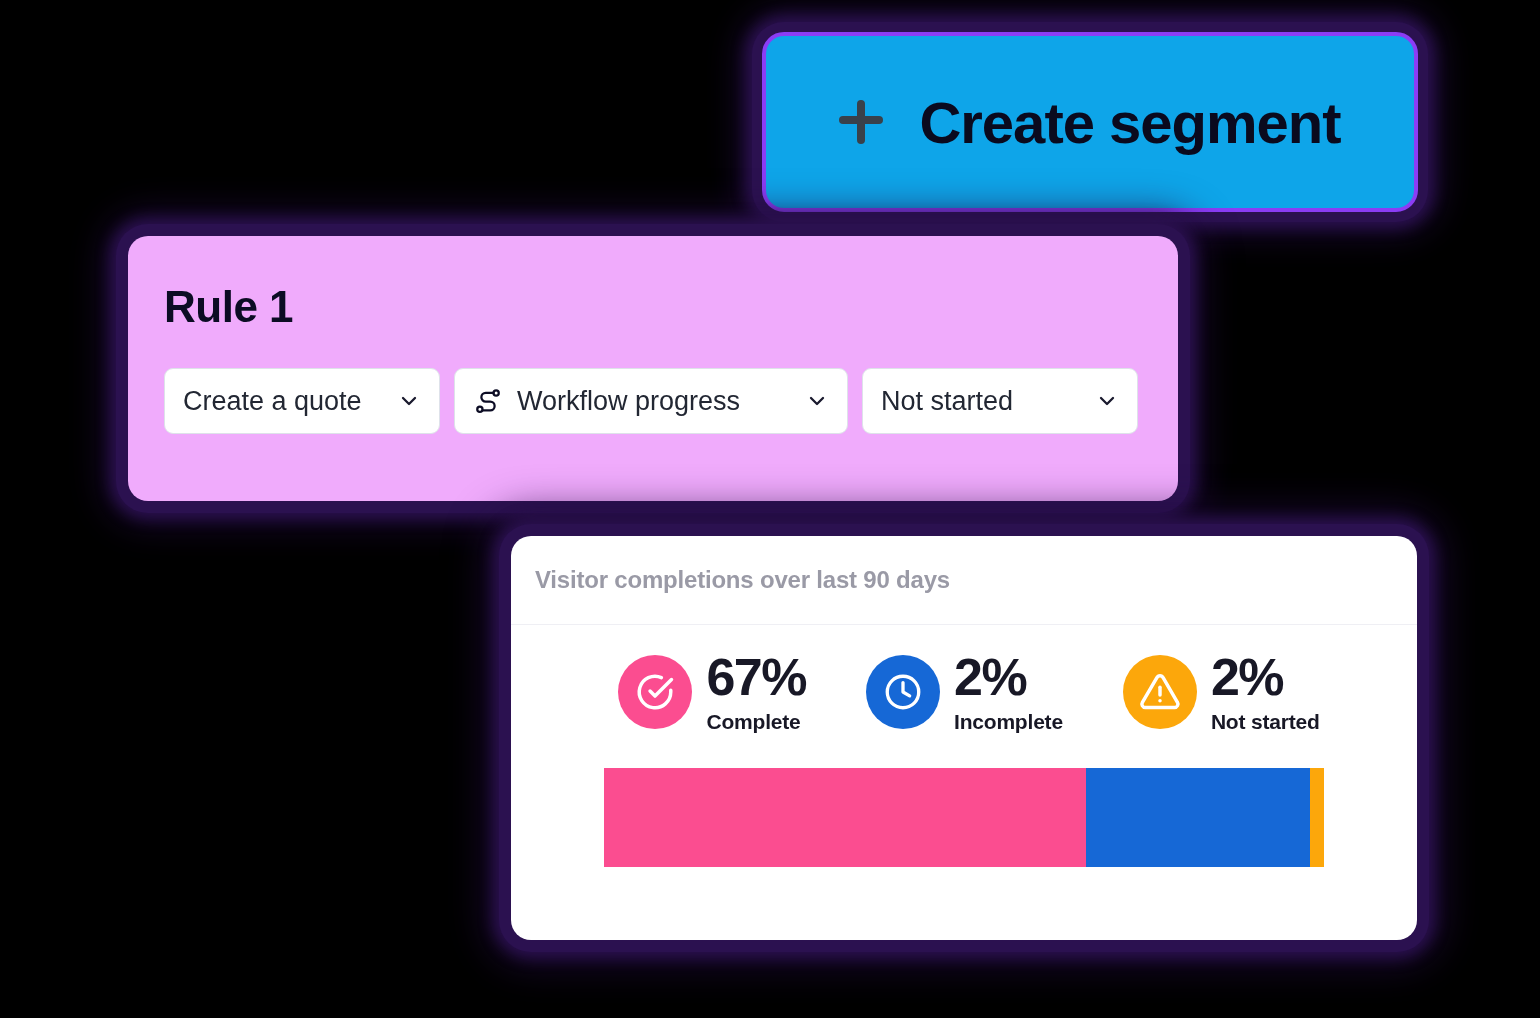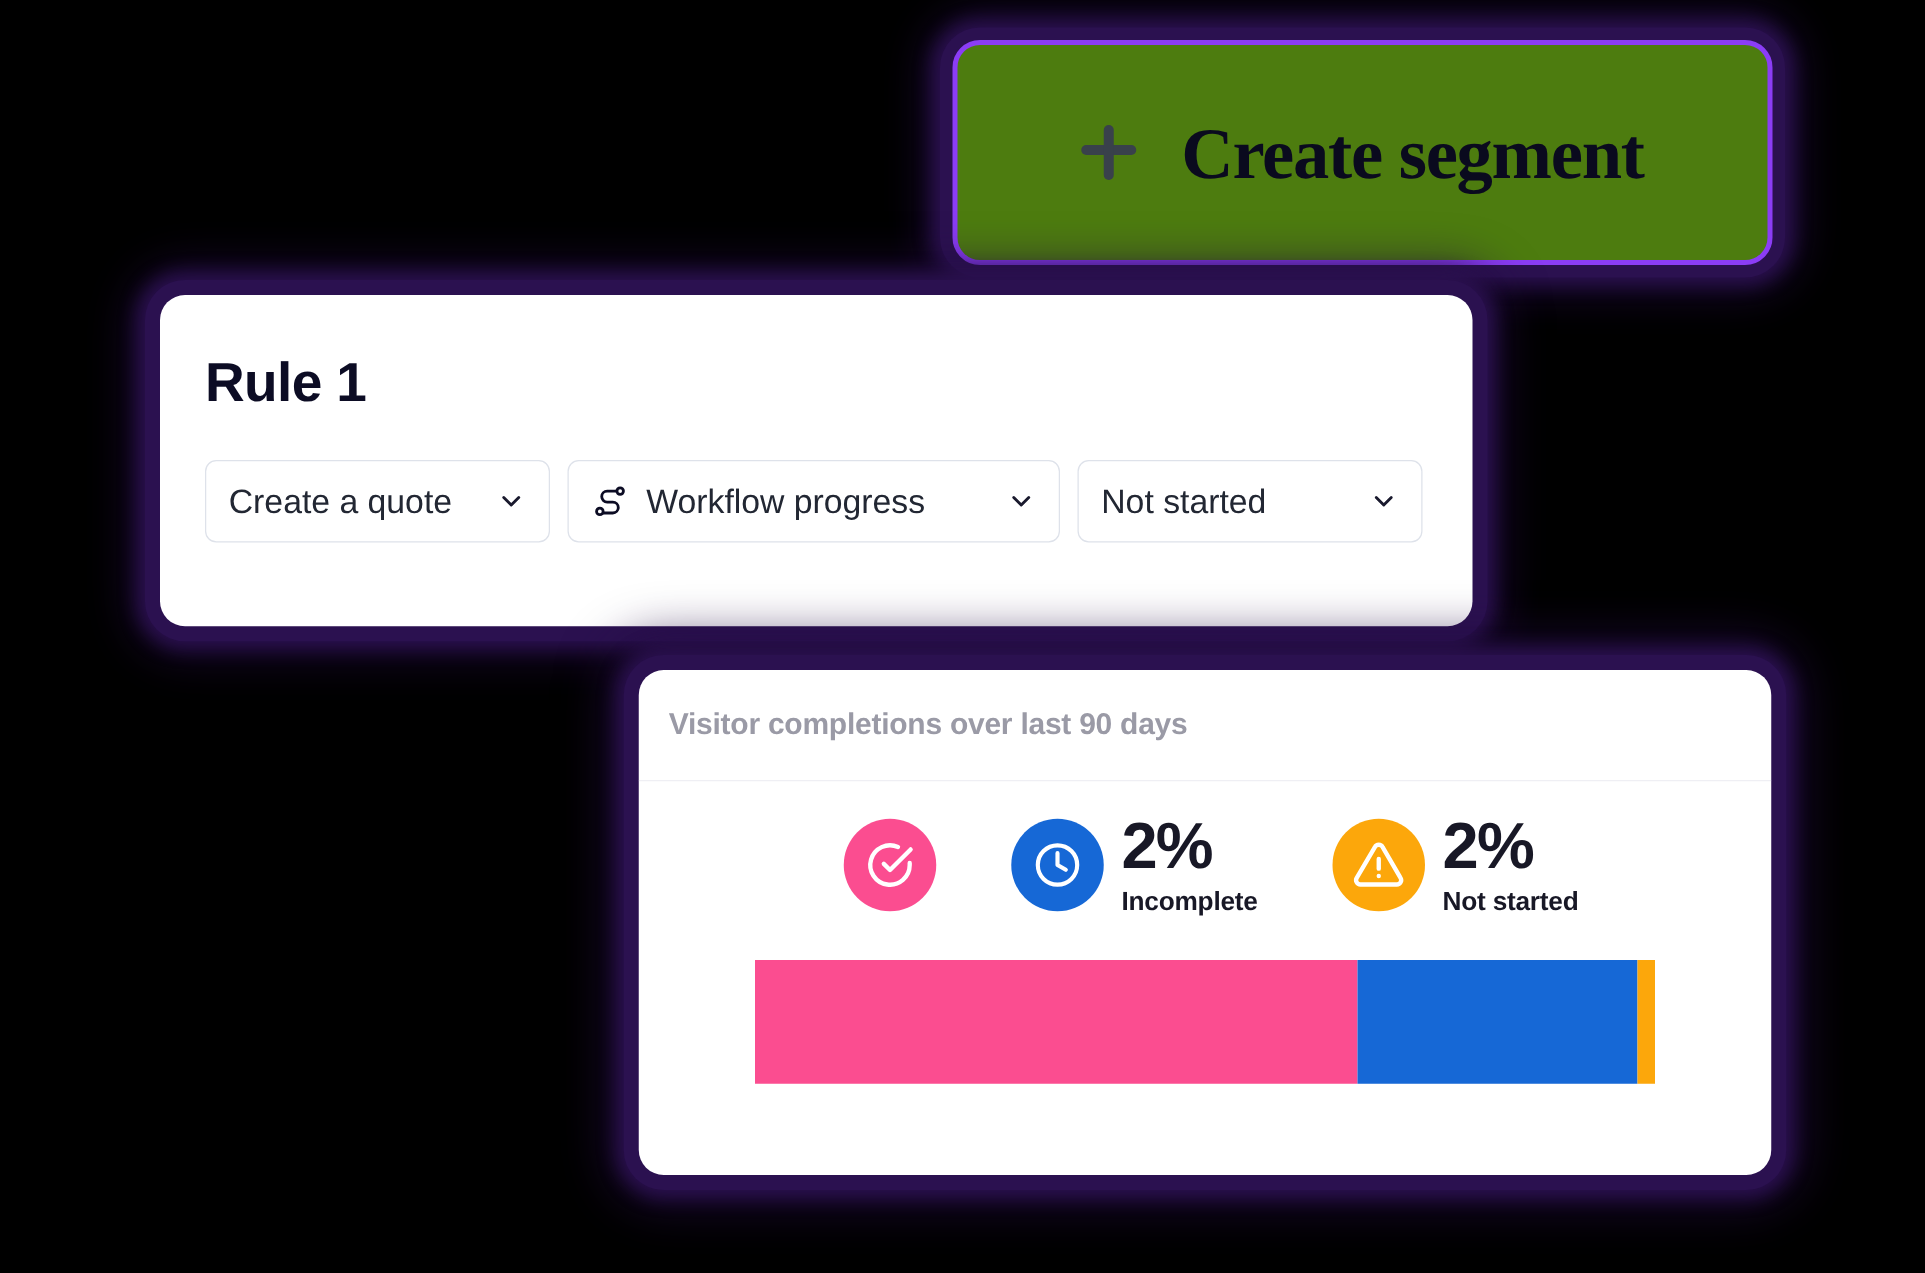--- a/index.html
+++ b/index.html
@@ -65,21 +65,21 @@
     white-space: nowrap;
   }
 
   
   .rule-card {
     position: absolute;
     left: 128px;
     top: 236px;
     width: 1050px;
     height: 265px;
-    background: #ffffff;
+    background: #f0abfc;
     border-radius: 20px;
     box-shadow:
       0 0 0 12px #2B1150,
       0 0 14px 18px rgba(43,17,80,0.95),
       0 0 36px 24px rgba(35,13,66,0.7);
     padding: 46px 36px;
   }
   .rule-title {
     font-size: 44px;
     font-weight: 700;
@@ -195,21 +195,21 @@
   .bar-seg { height: 100%; }
   .seg-complete { background: #FB4D90; }
   .seg-incomplete { background: #1668D6; }
   .seg-notstarted { background: #FCA70B; }
 </style>
 </head>
 <body>
 
 <div id="stage">
 
-  <div class="create-btn" style="background: #4d7c0f; border-color: rgb(139, 61, 245); font-family: Liberation Serif, serif;">
+  <div class="create-btn" style="background: #0ea5e9; border-color: rgb(139, 61, 245);">
     <span class="plus-icon"></span>
     <span class="create-btn-label">Create segment</span>
   </div>
 
   <div class="rule-card">
     <div class="rule-title">Rule 1</div>
 
     <div class="rule-row">
 
       <div class="select select-w2">
@@ -259,20 +259,24 @@
 
       <div class="stats-row">
 
         <div class="stat">
           <span class="stat-badge badge-complete" style="background: rgb(251, 77, 144);">
             <svg width="44" height="44" viewBox="0 0 24 24" fill="none" stroke="#FFFFFF" stroke-width="1.9" stroke-linecap="round" stroke-linejoin="round">
               <path d="M20.6 11.1V12a8.6 8.6 0 1 1-5.1-7.86"></path>
               <polyline points="21 5.2 12 14.2 9.3 11.5"></polyline>
             </svg>
           </span>
+          <span class="stat-text">
+            <span class="stat-value">67%</span>
+            <span class="stat-label">Complete</span>
+          </span>
         </div>
 
         <div class="stat">
           <span class="stat-badge badge-incomplete" style="background: rgb(22, 104, 214);">
             <svg width="42" height="42" viewBox="0 0 24 24" fill="none" stroke="#FFFFFF" stroke-width="1.9" stroke-linecap="round" stroke-linejoin="round">
               <circle cx="12" cy="12" r="9"></circle>
               <polyline points="12 6.6 12 12 15.8 14.2"></polyline>
             </svg>
           </span>
           <span class="stat-text">

